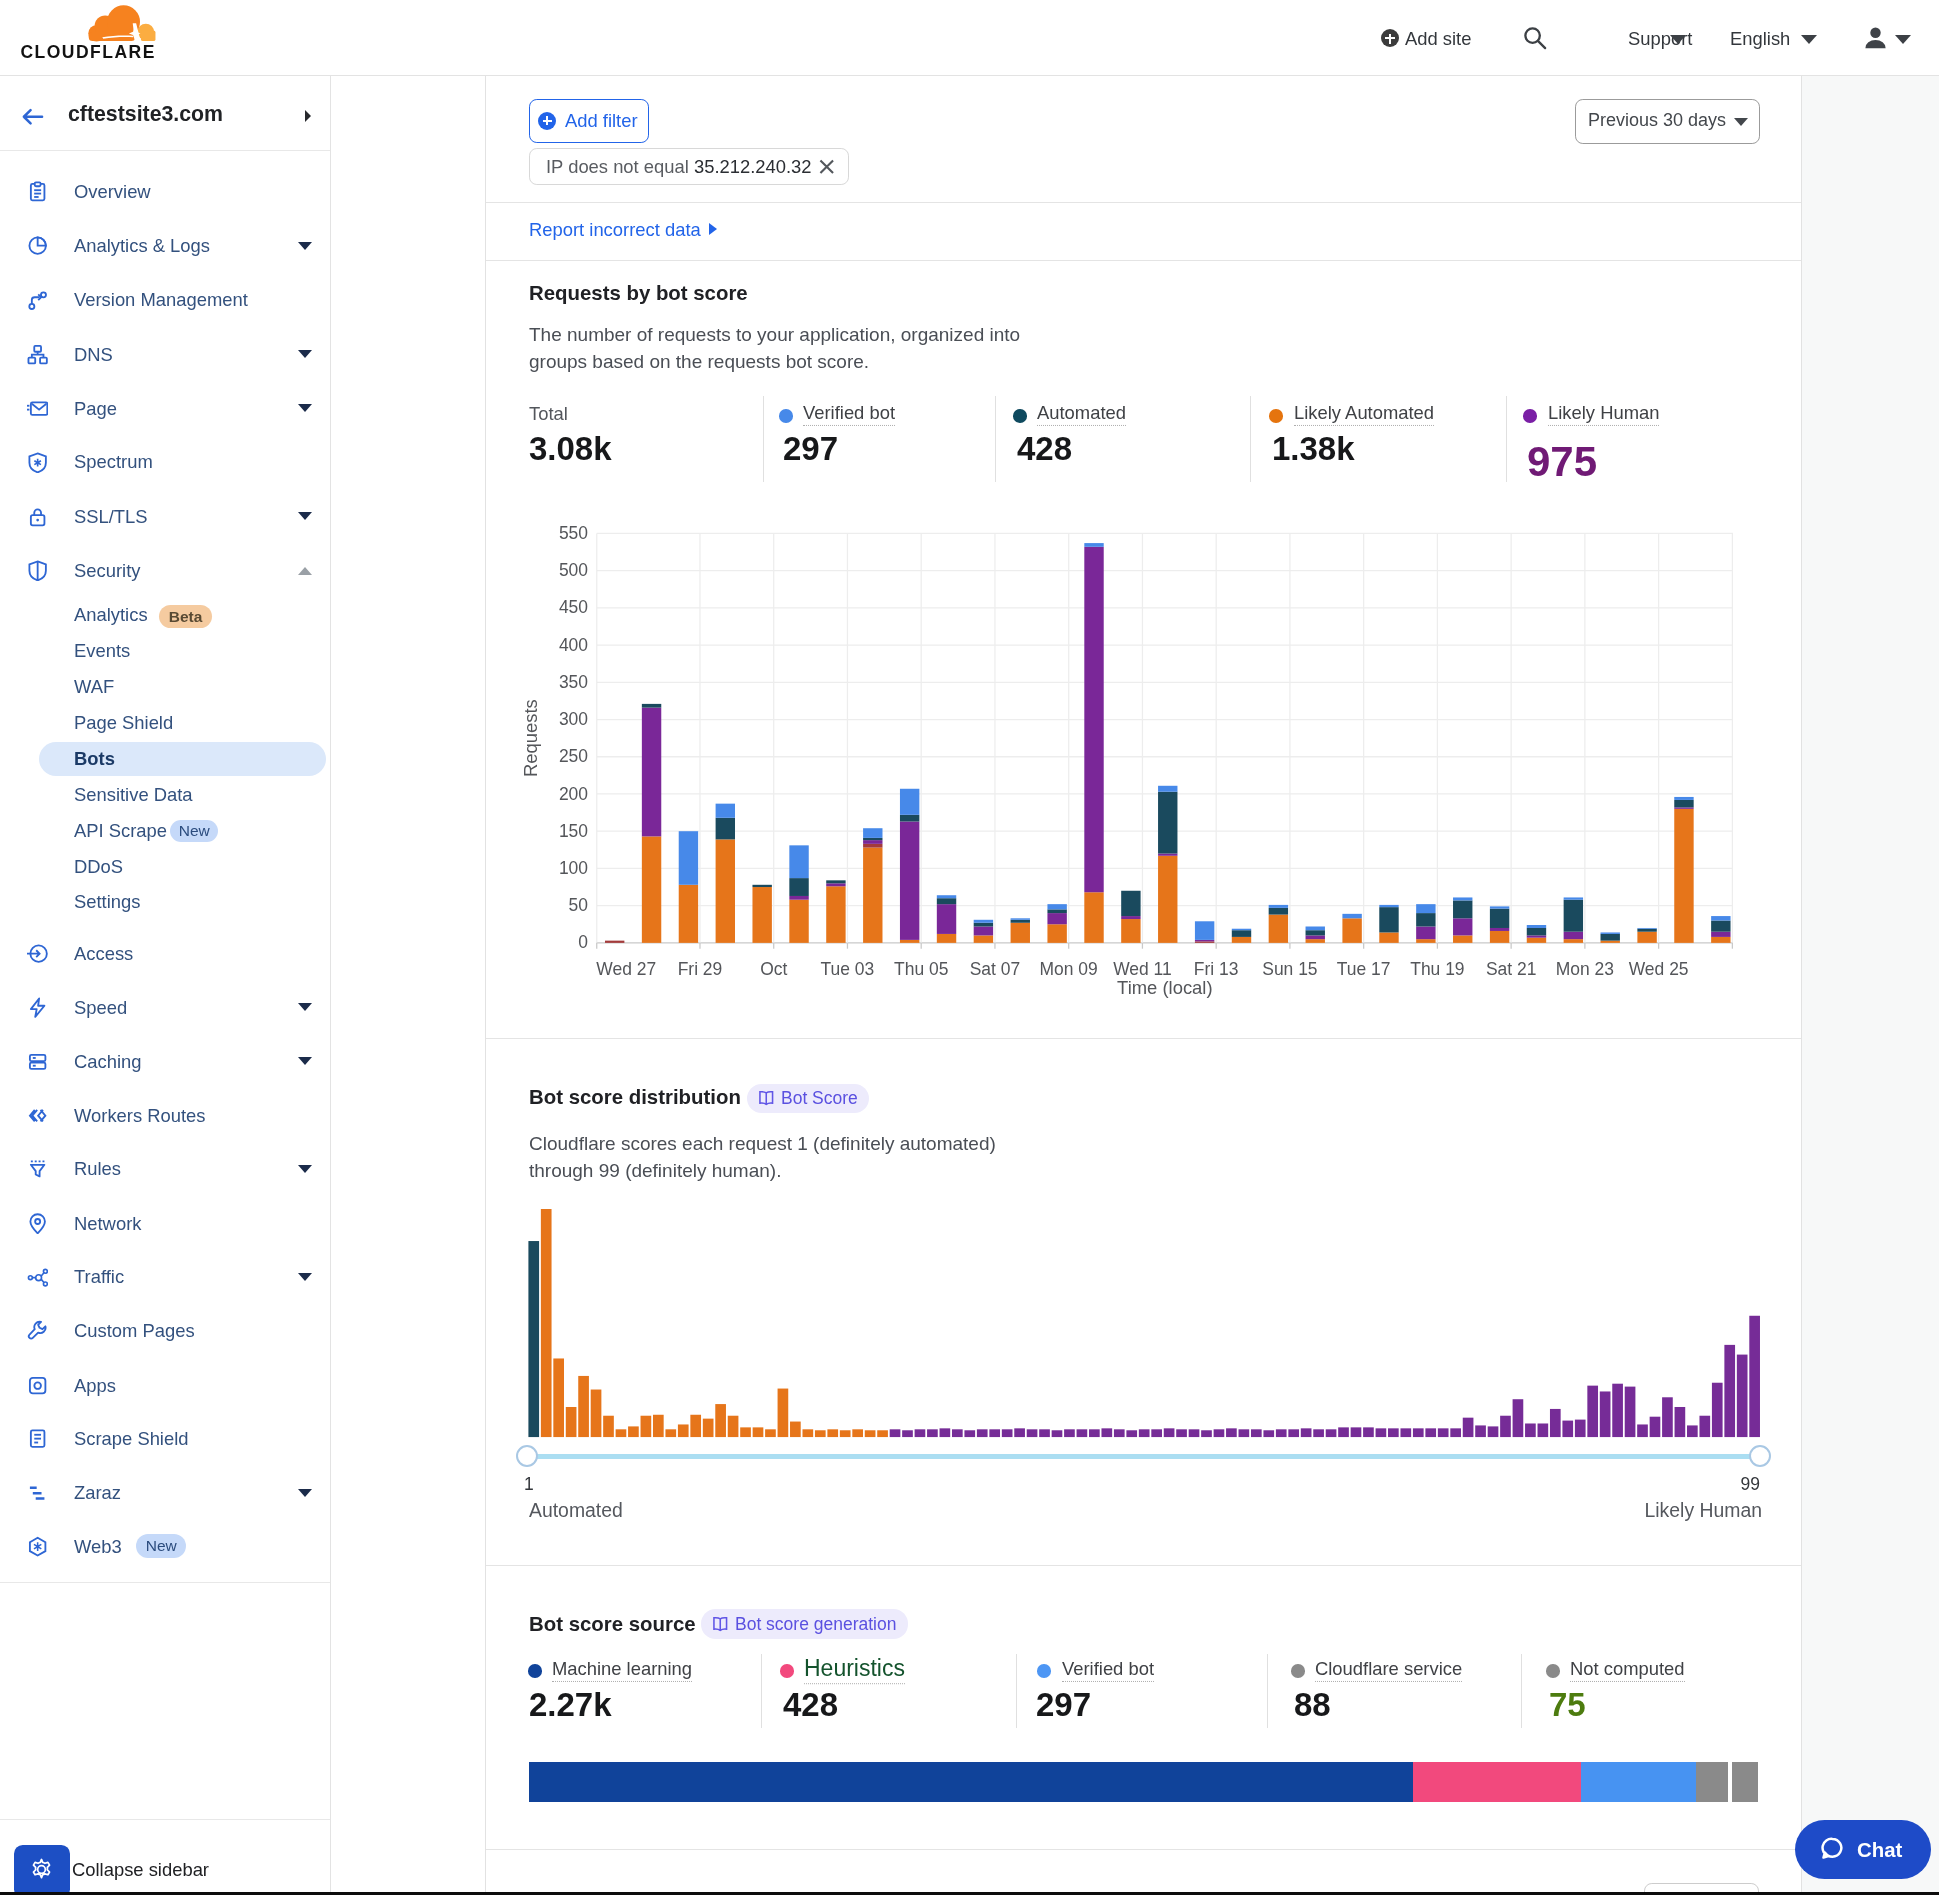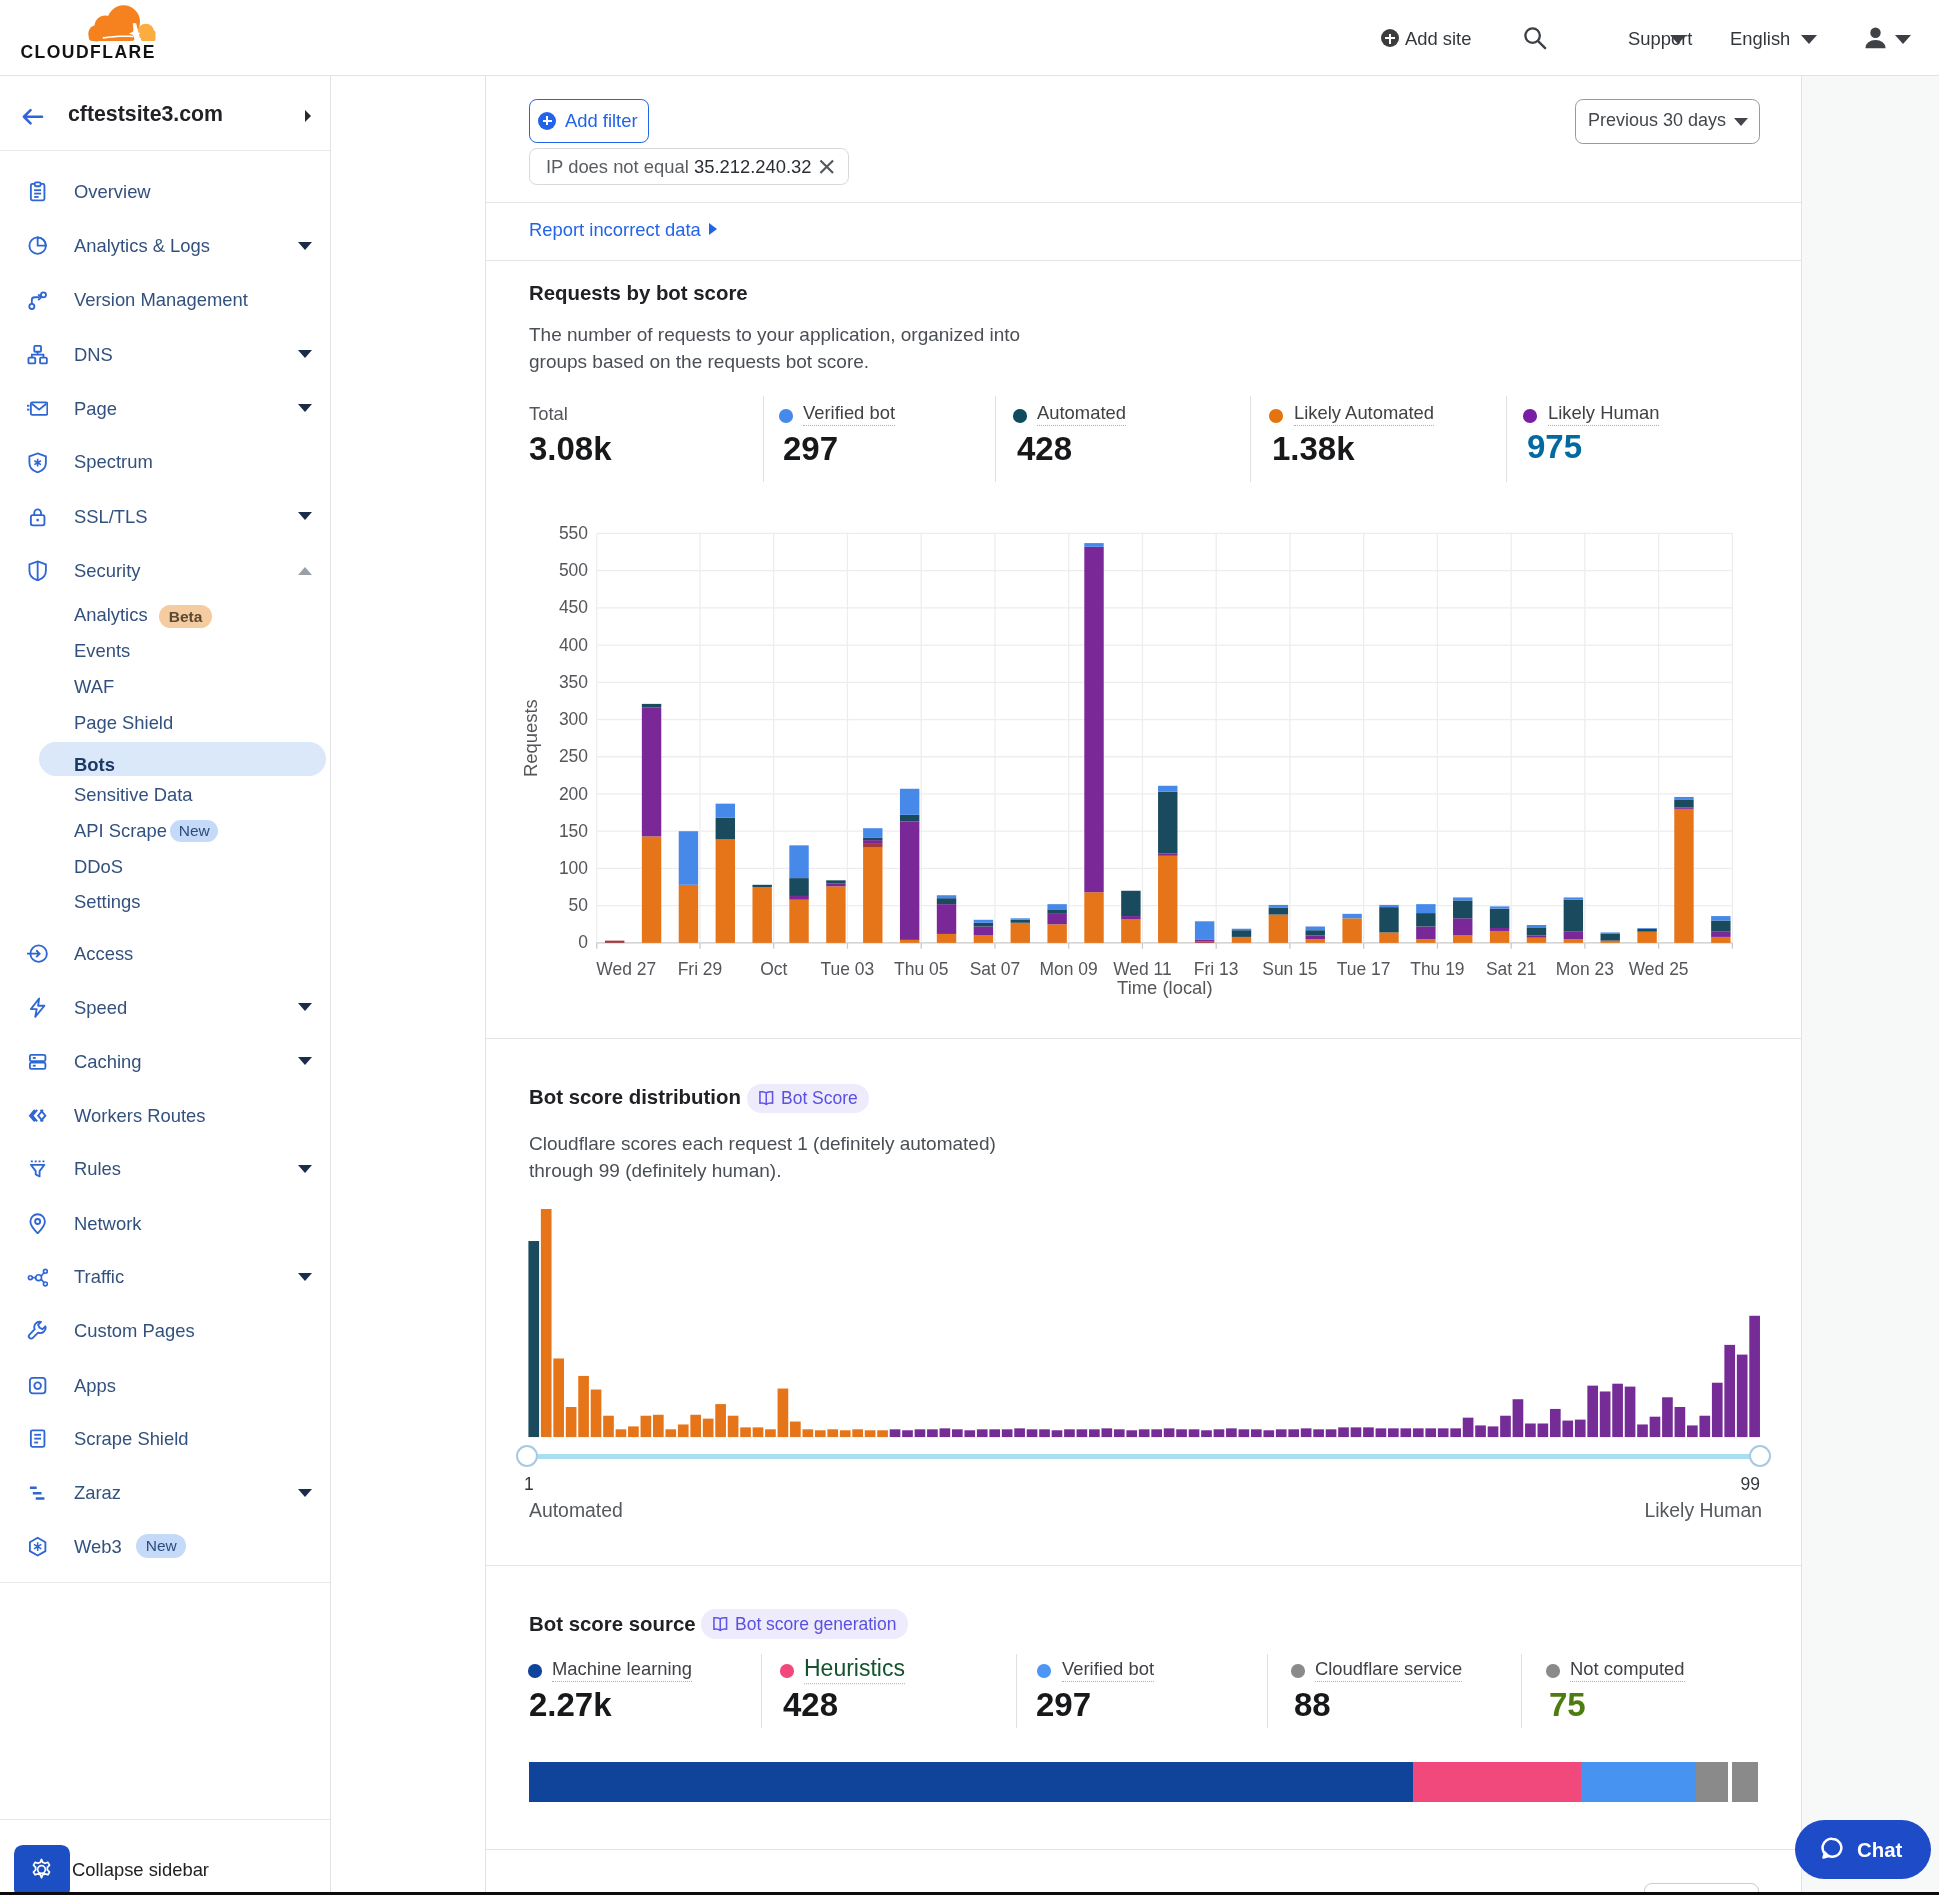--- a/index.html
+++ b/index.html
@@ -95,21 +95,21 @@
     <path d="M11 1.5 L19.5 4.5 V11 C19.5 16.5 15.8 19.5 11 21 C6.2 19.5 2.5 16.5 2.5 11 V4.5 z" fill="none" stroke="#2e66d4" stroke-width="1.9"></path>
     <path d="M11 1.5 V21" stroke="#2e66d4" stroke-width="1.9"></path>
   </svg>
 <div style="position:absolute;left:74px;top:571px;font-size:18.4px;color:#33517e;font-weight:400;white-space:nowrap;transform:translateY(-50%);line-height:1.2;">Security</div>
 <div style="position:absolute;left:298px;top:567px;width:0;height:0;border-left:7.3px solid transparent;border-right:7.3px solid transparent;border-bottom:8.7px solid #9aa0a6;"></div>
 <div style="position:absolute;left:39px;top:742px;width:287px;height:34px;background:#dbe8fa;border-radius:17.5px;"></div>
 <div style="position:absolute;left:74px;top:615px;font-size:18.4px;color:#33517e;font-weight:400;white-space:nowrap;transform:translateY(-50%);line-height:1.2;">Analytics</div>
 <div style="position:absolute;left:74px;top:651px;font-size:18.4px;color:#33517e;font-weight:400;white-space:nowrap;transform:translateY(-50%);line-height:1.2;">Events</div>
 <div style="position:absolute;left:74px;top:687px;font-size:18.4px;color:#33517e;font-weight:400;white-space:nowrap;transform:translateY(-50%);line-height:1.2;">WAF</div>
 <div style="position:absolute;left:74px;top:723px;font-size:18.4px;color:#33517e;font-weight:400;white-space:nowrap;transform:translateY(-50%);line-height:1.2;">Page Shield</div>
-<div style="position:absolute;left:74px;top:759px;font-size:18.4px;color:#1b3a66;font-weight:700;white-space:nowrap;transform:translateY(-50%);line-height:1.2;margin-top:6px;">Bots</div>
+<div style="position:absolute;left:74px;top:759px;font-size:18.4px;color:#1b3a66;font-weight:700;white-space:nowrap;transform:translateY(-50%);line-height:1.2;">Bots</div>
 <div style="position:absolute;left:74px;top:795px;font-size:18.4px;color:#33517e;font-weight:400;white-space:nowrap;transform:translateY(-50%);line-height:1.2;">Sensitive Data</div>
 <div style="position:absolute;left:74px;top:831px;font-size:18.4px;color:#33517e;font-weight:400;white-space:nowrap;transform:translateY(-50%);line-height:1.2;">API Scrape</div>
 <div style="position:absolute;left:74px;top:867px;font-size:18.4px;color:#33517e;font-weight:400;white-space:nowrap;transform:translateY(-50%);line-height:1.2;">DDoS</div>
 <div style="position:absolute;left:74px;top:902px;font-size:18.4px;color:#33517e;font-weight:400;white-space:nowrap;transform:translateY(-50%);line-height:1.2;">Settings</div>
 <div style="position:absolute;left:159px;top:605px;width:0px;height:0px;"></div>
 <div style="position:absolute;left:159px;top:605px;height:23px;padding:0 9.7px;background:#f5cba0;border-radius:11.6px;font-size:15.5px;font-weight:700;color:#594a33;display:flex;align-items:center;">Beta</div>
 <div style="position:absolute;left:170px;top:820px;height:22px;padding:0 8.7px;background:#c5d9f9;border-radius:11.6px;font-size:15.5px;color:#2b4c7e;display:flex;align-items:center;">New</div>
 <svg style="position:absolute;left:27px;top:943px;" width="21.3" height="21.3" viewBox="0 0 22 22">
     <circle cx="12" cy="11" r="8.5" fill="none" stroke="#2e66d4" stroke-width="1.9"></circle>
     <path d="M0 11 H13 M9.5 7.5 L13 11 L9.5 14.5" fill="none" stroke="#2e66d4" stroke-width="1.9"></path>
@@ -217,21 +217,21 @@
 <div style="position:absolute;left:803px;top:413px;font-size:18.4px;color:#3f4145;font-weight:400;white-space:nowrap;transform:translateY(-50%);line-height:1.2;"><span class="dotu">Verified bot</span></div>
 <div style="position:absolute;left:783px;top:449px;font-size:33px;color:#17181a;font-weight:700;white-space:nowrap;transform:translateY(-50%);line-height:1.2;">297</div>
 <div style="position:absolute;left:1013px;top:409px;width:13.6px;height:13.6px;border-radius:50%;background:#0f4a5f;"></div>
 <div style="position:absolute;left:1037px;top:413px;font-size:18.4px;color:#3f4145;font-weight:400;white-space:nowrap;transform:translateY(-50%);line-height:1.2;"><span class="dotu">Automated</span></div>
 <div style="position:absolute;left:1017px;top:449px;font-size:33px;color:#17181a;font-weight:700;white-space:nowrap;transform:translateY(-50%);line-height:1.2;">428</div>
 <div style="position:absolute;left:1269px;top:409px;width:13.6px;height:13.6px;border-radius:50%;background:#e5740e;"></div>
 <div style="position:absolute;left:1294px;top:413px;font-size:18.4px;color:#3f4145;font-weight:400;white-space:nowrap;transform:translateY(-50%);line-height:1.2;"><span class="dotu">Likely Automated</span></div>
 <div style="position:absolute;left:1272px;top:449px;font-size:33px;color:#17181a;font-weight:700;white-space:nowrap;transform:translateY(-50%);line-height:1.2;">1.38k</div>
 <div style="position:absolute;left:1523px;top:409px;width:13.6px;height:13.6px;border-radius:50%;background:#7a1fa5;"></div>
 <div style="position:absolute;left:1548px;top:413px;font-size:18.4px;color:#3f4145;font-weight:400;white-space:nowrap;transform:translateY(-50%);line-height:1.2;"><span class="dotu">Likely Human</span></div>
-<div style="position:absolute;left:1527px;top:447px;font-size:33px;color:#0369a1;font-weight:700;white-space:nowrap;transform:translateY(-50%);line-height:1.2;">975</div>
+<div style="position:absolute;left:1527px;top:462px;font-size:42px;color:#701a75;font-weight:700;white-space:nowrap;transform:translateY(-50%);line-height:1.2;">975</div>
 <div style="position:absolute;left:763px;top:396px;width:1px;height:86px;background:#e0e0e0;"></div>
 <div style="position:absolute;left:995px;top:396px;width:1px;height:86px;background:#e0e0e0;"></div>
 <div style="position:absolute;left:1250px;top:396px;width:1px;height:86px;background:#e0e0e0;"></div>
 <div style="position:absolute;left:1506px;top:396px;width:1px;height:86px;background:#e0e0e0;"></div>
 <svg style="position:absolute;left:486px;top:514px;" width="1315" height="490" viewBox="501 530 1355 505">
     <line x1="615" y1="972" x2="1786" y2="972" stroke="#c9c9c9" stroke-width="1.3"></line>
     <line x1="615" y1="933.636" x2="1786" y2="933.636" stroke="#ededed" stroke-width="1.3"></line>
     <line x1="615" y1="895.273" x2="1786" y2="895.273" stroke="#ededed" stroke-width="1.3"></line>
     <line x1="615" y1="856.909" x2="1786" y2="856.909" stroke="#ededed" stroke-width="1.3"></line>
     <line x1="615" y1="818.545" x2="1786" y2="818.545" stroke="#ededed" stroke-width="1.3"></line>

